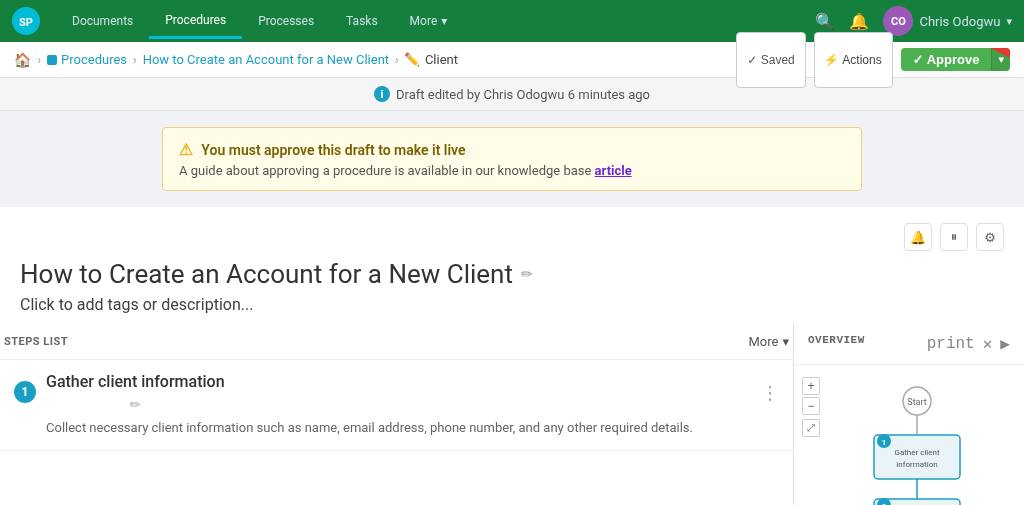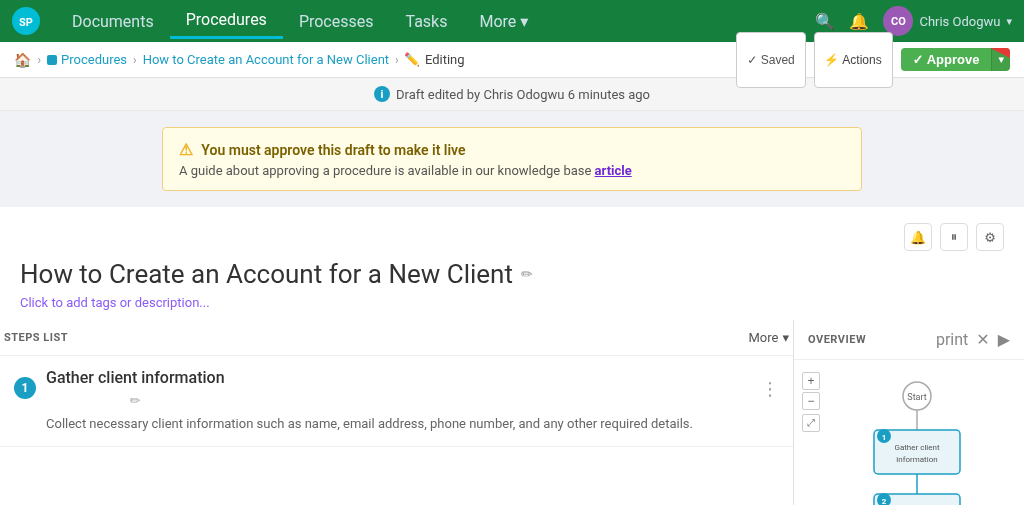--- a/index.html
+++ b/index.html
@@ -30,21 +30,21 @@
       flex: 1;
       gap: 0;
     }
     .nav-link {
       color: #cde0e8;
       text-decoration: none;
       padding: 0 16px;
       height: 36px;
       display: flex;
       align-items: center;
-      font-size: 16px;
+      font-size: 12px;
       cursor: pointer;
     }
     .nav-link.active {
       color: #fff;
       border-bottom: 3px solid #00bcd4;
     }
     .nav-link-more {
       display: flex;
       align-items: center;
       gap: 4px;
@@ -245,22 +245,22 @@
       align-items: center;
       gap: 8px;
       margin-bottom: 6px;
     }
     .edit-icon-sm {
       font-size: 14px;
       color: #999;
       cursor: pointer;
     }
     .proc-desc-placeholder {
-      color: #8b5cf6;
-      font-size: 13px;
+      color: #404040;
+      font-size: 16px;
       cursor: pointer;
     }
 
     
     .bottom-panels {
       display: flex;
       gap: 0;
       margin-top: 16px;
       background: #fff;
     }
@@ -342,24 +342,24 @@
 
     
     .overview-panel {
       width: 230px;
       flex-shrink: 0;
       padding: 0;
       background: #fff;
     }
     .overview-header {
       display: flex;
-      align-items: center;
       justify-content: space-between;
       padding: 10px 14px;
       border-bottom: 1px solid #eee;
+      font-family: Liberation Mono, monospace;
     }
     .overview-title {
       font-size: 11px;
       font-weight: 700;
       color: #666;
       letter-spacing: 0.5px;
       text-transform: uppercase;
     }
     .overview-actions {
       display: flex;
@@ -473,21 +473,21 @@
     <span class="bc-sep">›</span>
     <span class="bc-link">
       <span style="width:10px;height:10px;background:#1b9ec4;display:inline-block;border-radius:2px;"></span>
       <span>Procedures</span>
     </span>
     <span class="bc-sep">›</span>
     <span class="bc-link">How to Create an Account for a New Client</span>
     <span class="bc-sep">›</span>
     <span class="bc-editing">
       <span>✏️</span>
-      <span>Editing</span>
+      <span>Client</span>
     </span>
 
     <div class="breadcrumb-right">
       <button class="bc-btn saved">✓ Saved</button>
       <button class="bc-btn">⚡ Actions</button>
       <div class="approve-split" style="position:relative;">
         <button class="approve-main">✓ Approve</button>
         <button class="approve-arrow">▾</button>
 
         <svg style="position:absolute;top:-40px;right:-14px;width:60px;height:55px;pointer-events:none;" viewBox="0 0 60 55">

